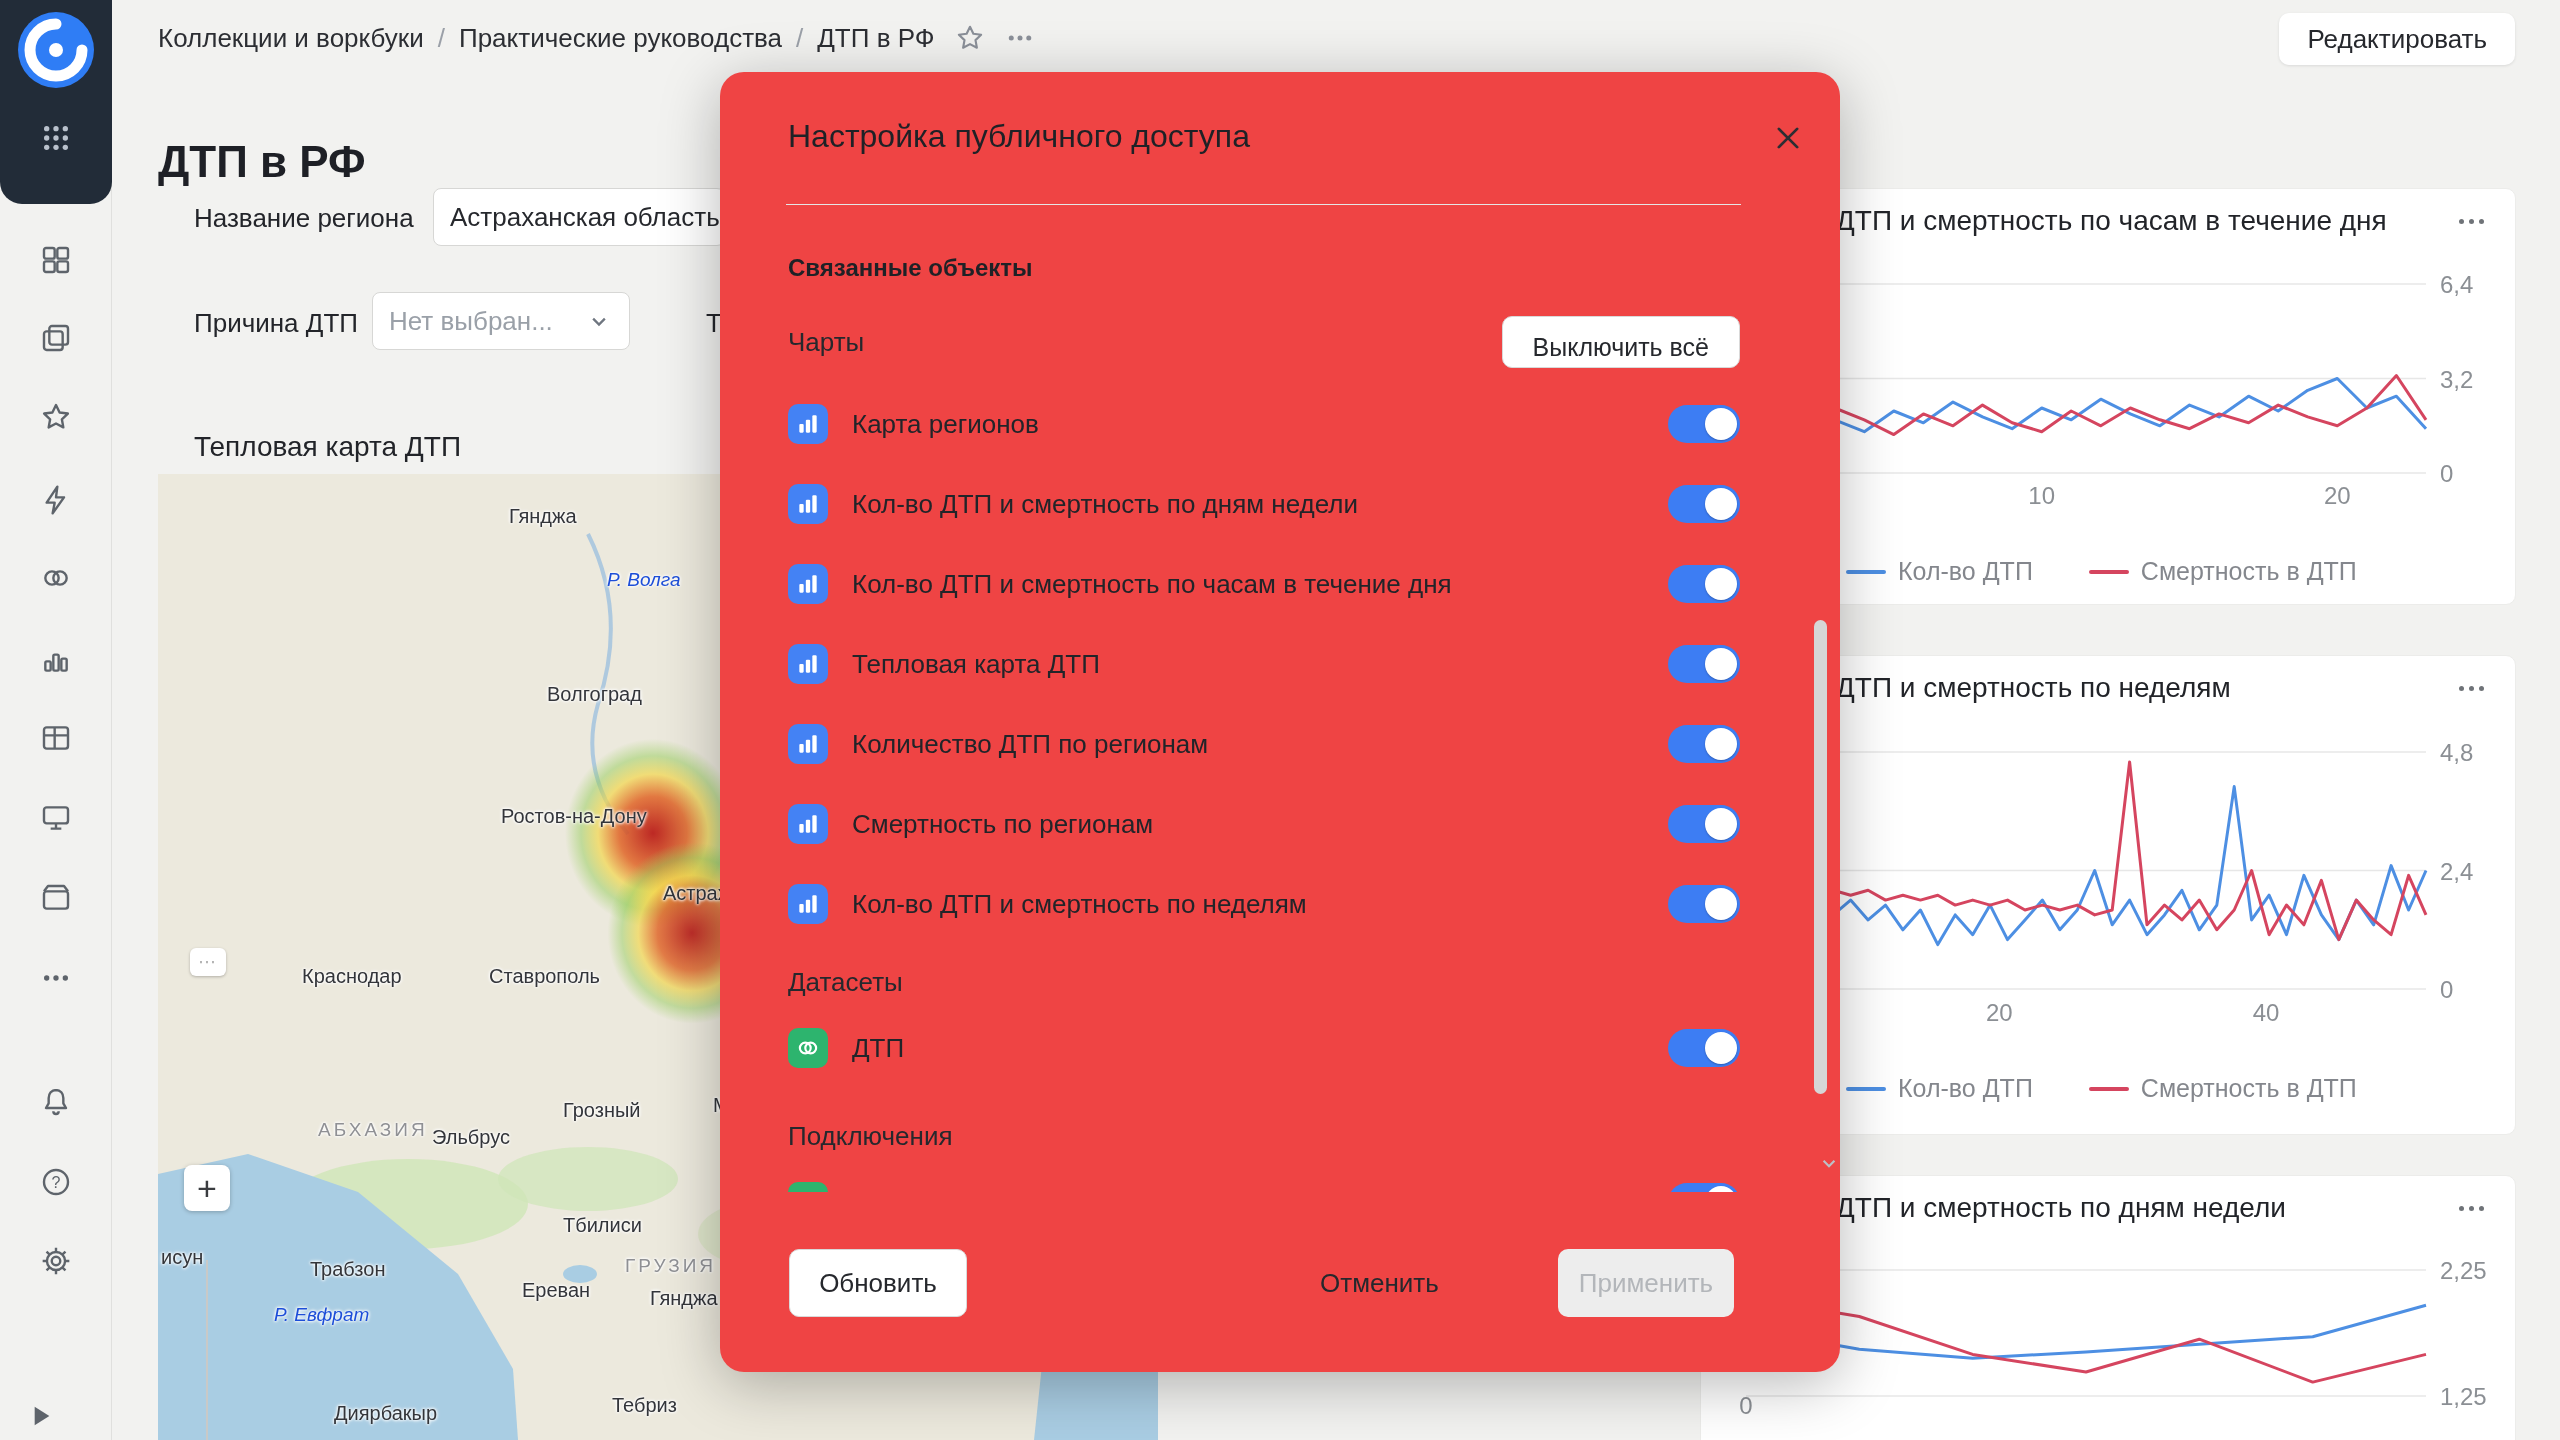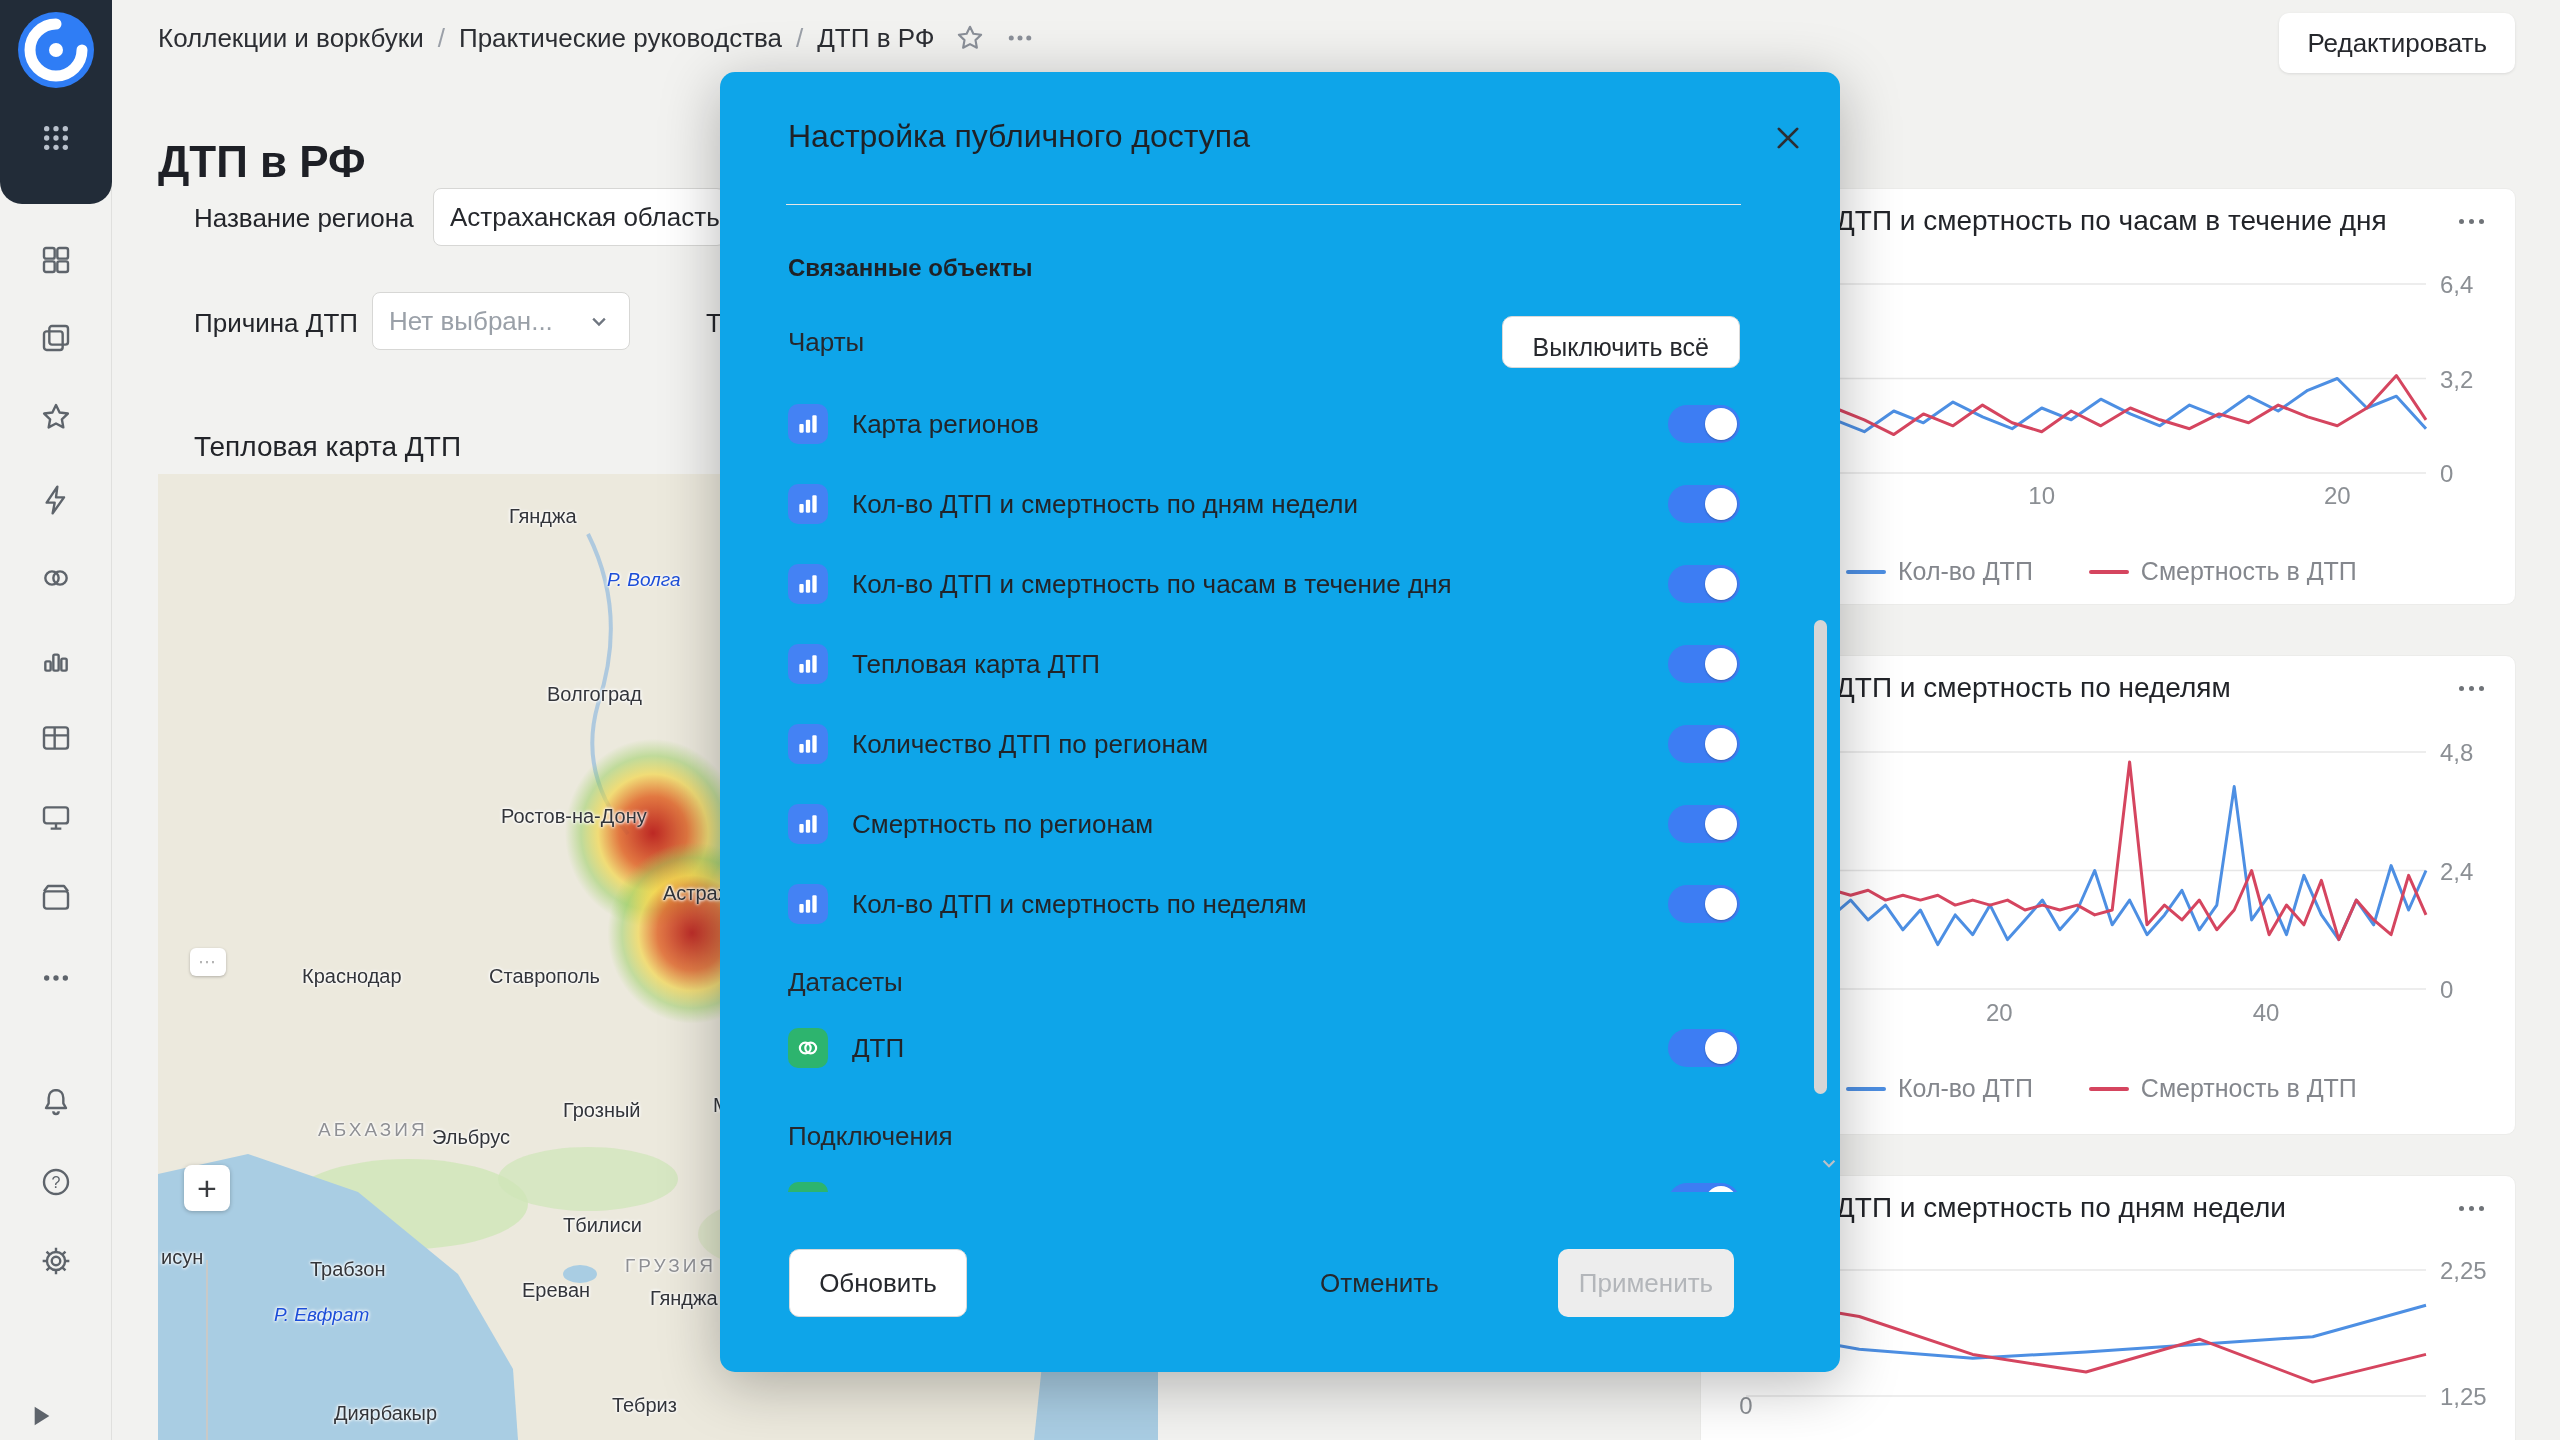--- a/index.html
+++ b/index.html
@@ -14,21 +14,21 @@
   .side-ic{position:absolute;left:34px;width:44px;height:44px;display:flex;align-items:center;justify-content:center;color:#5e646b;cursor:pointer;border-radius:8px;}
   .side-ic svg{width:32px;height:32px;}
   .dark-ic{color:#b9c1cc;}
 
   
   .topbar{position:absolute;left:112px;top:0;right:0;height:76px;z-index:5;}
   .crumbs{position:absolute;left:46px;top:0;height:76px;display:flex;align-items:center;gap:14px;font-size:26px;color:#2c2e33;}
   .crumb{cursor:pointer;}
   .crumb-sep{color:#9ba0a8;}
   .crumb-ico{display:flex;align-items:center;color:#8a8f98;margin-left:6px;cursor:pointer;}
-  .edit-btn{position:absolute;right:45px;top:13px;height:60px;padding:0 28px;background:#fff;border:none;border-radius:10px;font-size:26px;color:#26282d;box-shadow:0 1px 3px rgba(0,0,0,.10);cursor:pointer;font-family:inherit;}
+  .edit-btn{position:absolute;right:45px;top:13px;height:52px;padding:0 28px;background:#fff;border:none;border-radius:10px;font-size:26px;color:#26282d;box-shadow:0 1px 3px rgba(0,0,0,.10);cursor:pointer;font-family:inherit;}
 
   
   .page-title{position:absolute;left:158px;top:108px;font-size:44px;font-weight:600;color:#1e2026;z-index:5;}
   .filter-label{position:absolute;font-size:26px;font-weight:500;color:#23252a;z-index:5;}
   .select{position:absolute;height:58px;background:#fff;border:1px solid #d7d7d5;border-radius:8px;display:flex;align-items:center;padding:0 16px;font-size:26px;color:#26282d;z-index:5;cursor:pointer;white-space:nowrap;overflow:hidden;}
   .select .placeholder{color:#9aa0a8;}
   .select .chev{margin-left:auto;color:#6f7680;display:flex;}
   .section-title{position:absolute;left:194px;top:408px;font-size:28px;font-weight:500;color:#222429;z-index:5;}
 
   
@@ -52,21 +52,21 @@
   .card-menu i{width:5px;height:5px;border-radius:50%;background:#6f7378;}
   .plot{position:absolute;overflow:visible;}
   svg text.tick{fill:#8b8f94;font-size:24px;font-family:"Liberation Sans",sans-serif;}
   .legend{position:absolute;left:145px;display:flex;gap:56px;align-items:center;}
   .leg-item{display:flex;align-items:center;gap:12px;font-size:25px;color:#84878d;}
   .leg-line{width:40px;height:4px;border-radius:2px;}
   .leg-blue{background:#4d8fe3;}
   .leg-red{background:#d5455f;}
 
   
-  .modal{position:absolute;left:720px;top:72px;width:1120px;height:1300px;background:#0ea5e9;border-radius:15px;box-shadow:0 12px 60px rgba(0,0,0,.28);z-index:50;}
+  .modal{position:absolute;left:720px;top:72px;width:1120px;height:1300px;background:#ef4444;border-radius:24px;box-shadow:0 12px 60px rgba(0,0,0,.28);z-index:50;}
   .modal-title{position:absolute;left:68px;top:46px;font-size:32px;font-weight:500;color:#1f2126;}
   .modal-close{position:absolute;right:30px;top:44px;width:44px;height:44px;display:flex;align-items:center;justify-content:center;cursor:pointer;color:#2c2e33;}
   .modal-divider{position:absolute;left:66px;right:99px;top:132px;height:1px;background:#e6e6e6;}
   .modal-body{position:absolute;left:0;top:132px;width:100%;height:988px;overflow:hidden;padding:0 100px 0 68px;}
   .m-section{margin-top:50px;font-size:24px;font-weight:600;color:#1f2126;height:36px;}
   .m-group-head{margin-top:26px;height:52px;display:flex;align-items:center;}
   .m-group-label{font-size:26px;color:#26282d;}
   .btn-outline{margin-left:auto;height:52px;padding:16px 30px;background:#fff;border:1px solid #d9d9d9;border-radius:10px;font-size:25px;color:#26282d;cursor:pointer;font-family:inherit;}
   .m-rows{margin-top:16px;}
   .m-row{height:80px;display:flex;align-items:center;}

